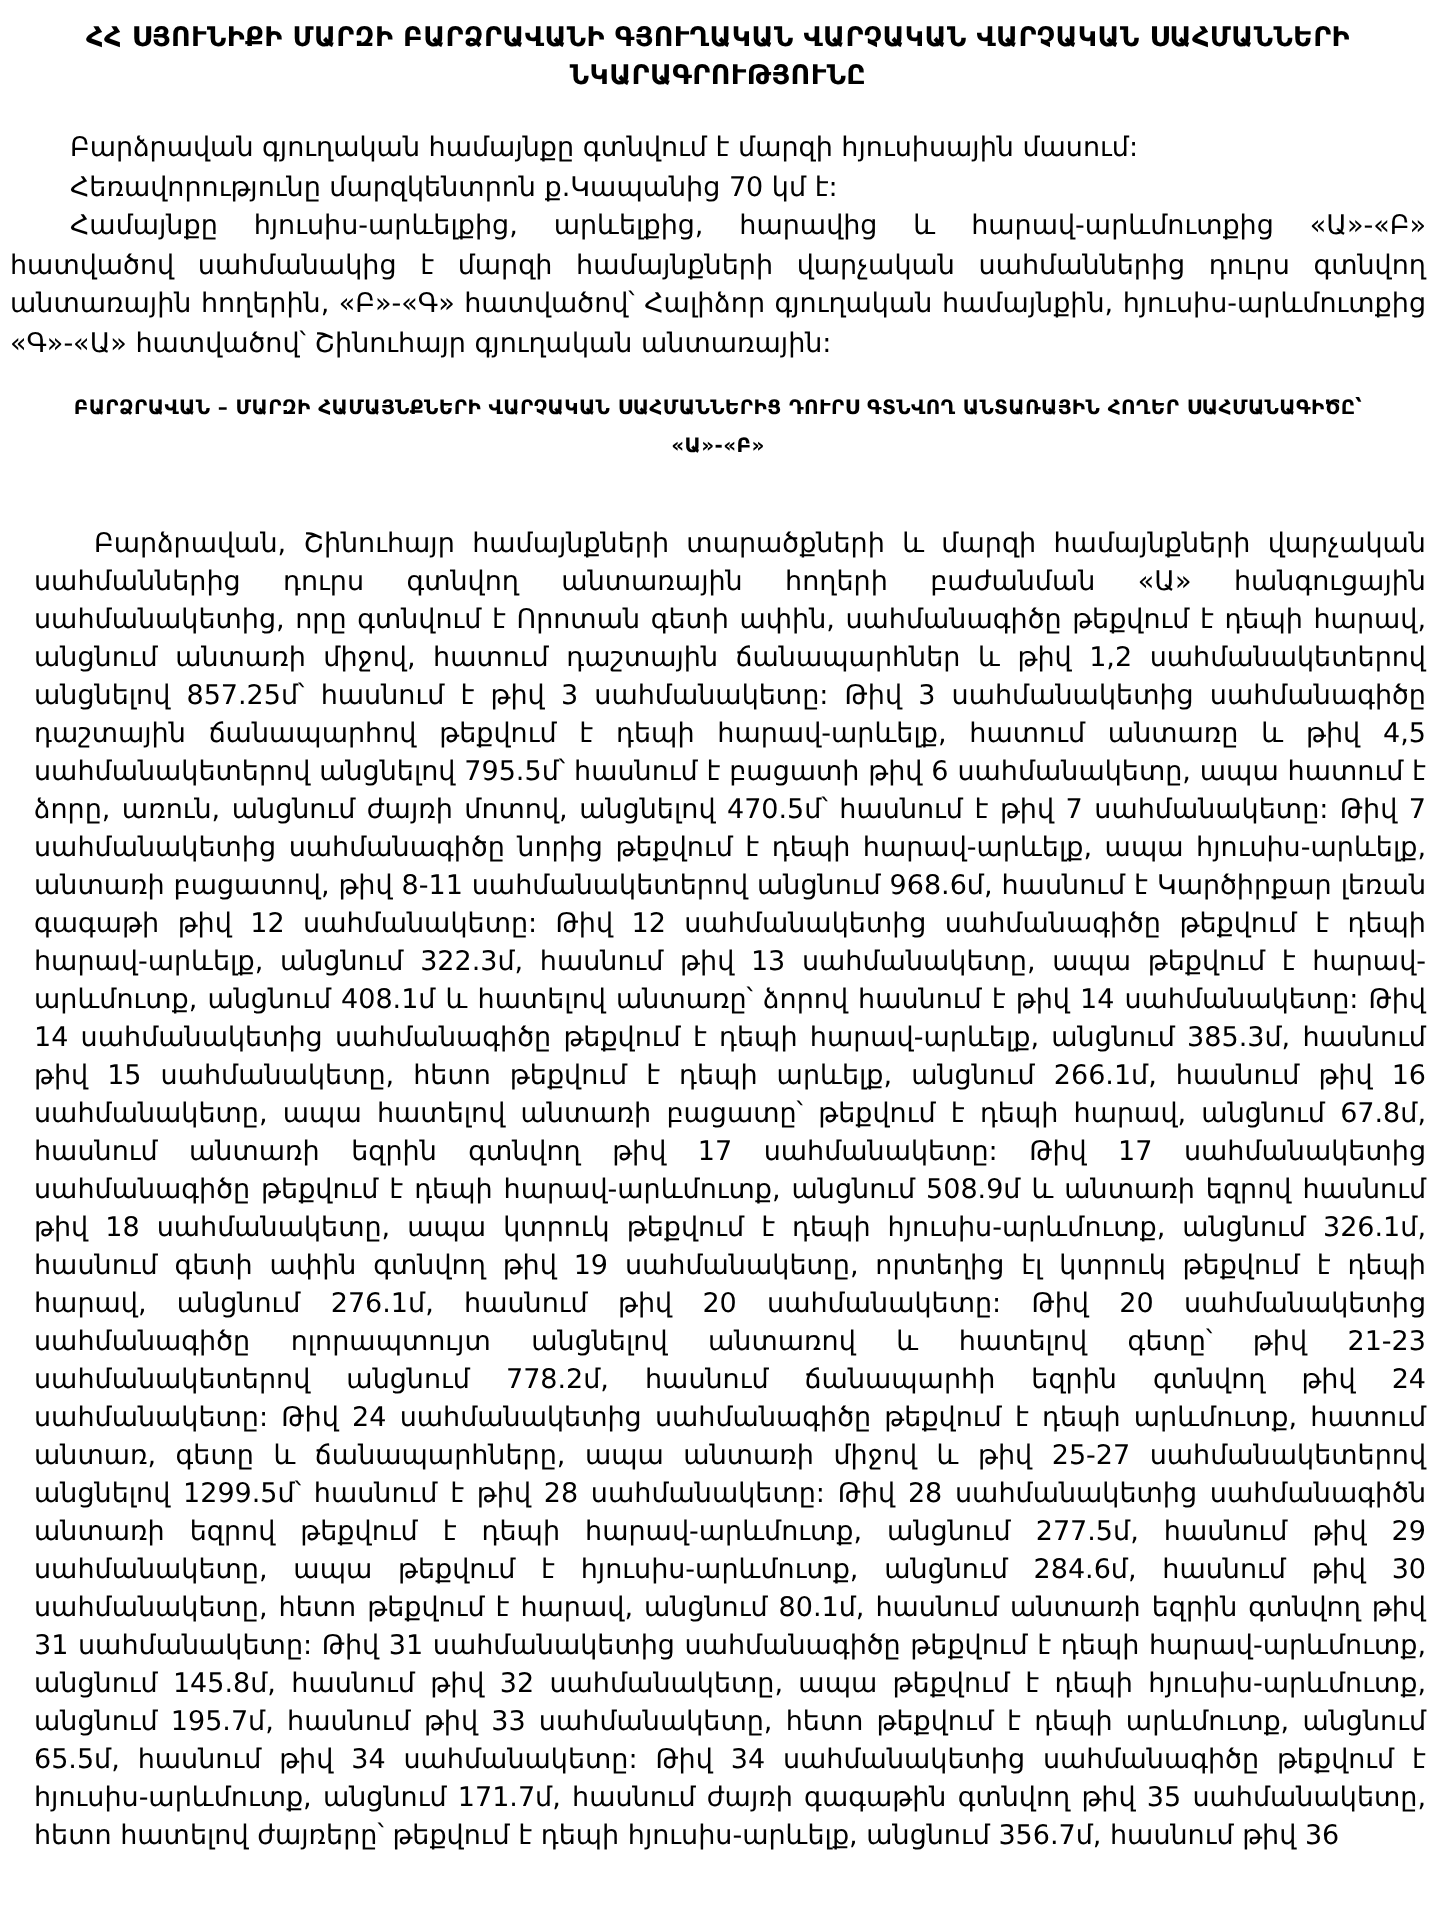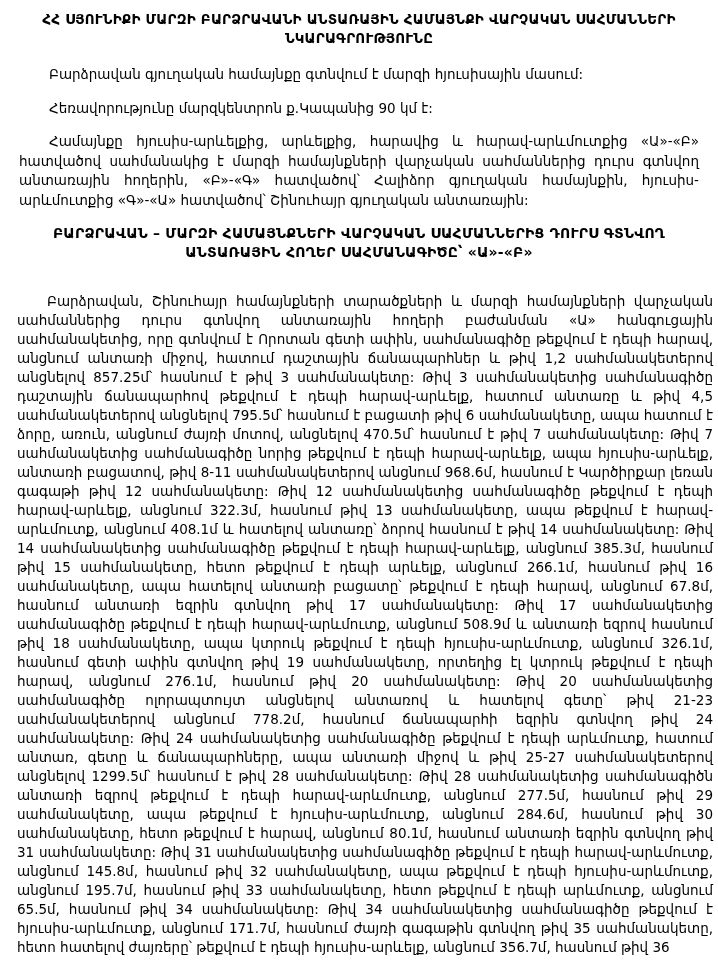--- a/index.html
+++ b/index.html
@@ -23,52 +23,52 @@
     font-weight: 700;
     text-align: center;
     line-height: 19px;
     margin: 0 28px;
     letter-spacing: 0.2px;
   }
   .intro {
     margin-top: 17px;
   }
   .intro p {
-    margin: 14px;
+    margin: 0;
     font-size: 13.5px;
     line-height: 19.5px;
     text-align: justify;
     text-indent: 30px;
   }
   .section-heading {
-    font-size: 14px;
+    font-size: 10px;
     font-weight: 700;
     text-align: center;
     line-height: 19px;
     margin: 13px 20px 0 20px;
     letter-spacing: 0.2px;
   }
   .body-text {
     margin: 30px 0 0 12px;
     font-size: 13.5px;
     line-height: 19px;
     text-align: justify;
     text-indent: 30px;
   }
 </style>
 </head>
 <body>
 
 <div class="page">
 
-  <div class="doc-title">ՀՀ ՍՅՈՒՆԻՔԻ ՄԱՐԶԻ ԲԱՐՁՐԱՎԱՆԻ ԱՆՏԱՌԱՅԻՆ ՀԱՄԱՅՆՔԻ ՎԱՐՉԱԿԱՆ ՍԱՀՄԱՆՆԵՐԻ ՆԿԱՐԱԳՐՈՒԹՅՈՒՆԸ</div>
+  <div class="doc-title">ՀՀ ՍՅՈՒՆԻՔԻ ՄԱՐԶԻ ԲԱՐՁՐԱՎԱՆԻ ԳՅՈՒՂԱԿԱՆ ՎԱՐՉԱԿԱՆ ՎԱՐՉԱԿԱՆ ՍԱՀՄԱՆՆԵՐԻ ՆԿԱՐԱԳՐՈՒԹՅՈՒՆԸ</div>
 
   <div class="intro">
     <p>Բարձրավան գյուղական համայնքը գտնվում է մարզի հյուսիսային մասում:</p>
-    <p>Հեռավորությունը մարզկենտրոն ք.Կապանից 90 կմ է:</p>
+    <p>Հեռավորությունը մարզկենտրոն ք.Կապանից 70 կմ է:</p>
     <p>Համայնքը հյուսիս-արևելքից, արևելքից, հարավից և հարավ-արևմուտքից «Ա»-«Բ» հատվածով սահմանակից է մարզի համայնքների վարչական սահմաններից դուրս գտնվող անտառային հողերին, «Բ»-«Գ» հատվածով՝ Հալիձոր գյուղական համայնքին, հյուսիս-արևմուտքից «Գ»-«Ա» հատվածով՝ Շինուհայր գյուղական անտառային:</p>
   </div>
 
   <div class="section-heading">ԲԱՐՁՐԱՎԱՆ – ՄԱՐԶԻ ՀԱՄԱՅՆՔՆԵՐԻ ՎԱՐՉԱԿԱՆ ՍԱՀՄԱՆՆԵՐԻՑ ԴՈՒՐՍ ԳՏՆՎՈՂ ԱՆՏԱՌԱՅԻՆ ՀՈՂԵՐ ՍԱՀՄԱՆԱԳԻԾԸ՝ «Ա»-«Բ»</div>
 
   <p class="body-text">Բարձրավան, Շինուհայր համայնքների տարածքների և մարզի համայնքների վարչական սահմաններից դուրս գտնվող անտառային հողերի բաժանման «Ա» հանգուցային սահմանակետից, որը գտնվում է Որոտան գետի ափին, սահմանագիծը թեքվում է դեպի հարավ, անցնում անտառի միջով, հատում դաշտային ճանապարհներ և թիվ 1,2 սահմանակետերով անցնելով 857.25մ՝ հասնում է թիվ 3 սահմանակետը: Թիվ 3 սահմանակետից սահմանագիծը դաշտային ճանապարհով թեքվում է դեպի հարավ-արևելք, հատում անտառը և թիվ 4,5 սահմանակետերով անցնելով 795.5մ՝ հասնում է բացատի թիվ 6 սահմանակետը, ապա հատում է ձորը, առուն, անցնում ժայռի մոտով, անցնելով 470.5մ՝ հասնում է թիվ 7 սահմանակետը: Թիվ 7 սահմանակետից սահմանագիծը նորից թեքվում է դեպի հարավ-արևելք, ապա հյուսիս-արևելք, անտառի բացատով, թիվ 8-11 սահմանակետերով անցնում 968.6մ, հասնում է Կարծիրքար լեռան գագաթի թիվ 12 սահմանակետը: Թիվ 12 սահմանակետից սահմանագիծը թեքվում է դեպի հարավ-արևելք, անցնում 322.3մ, հասնում թիվ 13 սահմանակետը, ապա թեքվում է հարավ-արևմուտք, անցնում 408.1մ և հատելով անտառը՝ ձորով հասնում է թիվ 14 սահմանակետը: Թիվ 14 սահմանակետից սահմանագիծը թեքվում է դեպի հարավ-արևելք, անցնում 385.3մ, հասնում թիվ 15 սահմանակետը, հետո թեքվում է դեպի արևելք, անցնում 266.1մ, հասնում թիվ 16 սահմանակետը, ապա հատելով անտառի բացատը՝ թեքվում է դեպի հարավ, անցնում 67.8մ, հասնում անտառի եզրին գտնվող թիվ 17 սահմանակետը: Թիվ 17 սահմանակետից սահմանագիծը թեքվում է դեպի հարավ-արևմուտք, անցնում 508.9մ և անտառի եզրով հասնում թիվ 18 սահմանակետը, ապա կտրուկ թեքվում է դեպի հյուսիս-արևմուտք, անցնում 326.1մ, հասնում գետի ափին գտնվող թիվ 19 սահմանակետը, որտեղից էլ կտրուկ թեքվում է դեպի հարավ, անցնում 276.1մ, հասնում թիվ 20 սահմանակետը: Թիվ 20 սահմանակետից սահմանագիծը ոլորապտույտ անցնելով անտառով և հատելով գետը՝ թիվ 21-23 սահմանակետերով անցնում 778.2մ, հասնում ճանապարհի եզրին գտնվող թիվ 24 սահմանակետը: Թիվ 24 սահմանակետից սահմանագիծը թեքվում է դեպի արևմուտք, հատում անտառ, գետը և ճանապարհները, ապա անտառի միջով և թիվ 25-27 սահմանակետերով անցնելով 1299.5մ՝ հասնում է թիվ 28 սահմանակետը: Թիվ 28 սահմանակետից սահմանագիծն անտառի եզրով թեքվում է դեպի հարավ-արևմուտք, անցնում 277.5մ, հասնում թիվ 29 սահմանակետը, ապա թեքվում է հյուսիս-արևմուտք, անցնում 284.6մ, հասնում թիվ 30 սահմանակետը, հետո թեքվում է հարավ, անցնում 80.1մ, հասնում անտառի եզրին գտնվող թիվ 31 սահմանակետը: Թիվ 31 սահմանակետից սահմանագիծը թեքվում է դեպի հարավ-արևմուտք, անցնում 145.8մ, հասնում թիվ 32 սահմանակետը, ապա թեքվում է դեպի հյուսիս-արևմուտք, անցնում 195.7մ, հասնում թիվ 33 սահմանակետը, հետո թեքվում է դեպի արևմուտք, անցնում 65.5մ, հասնում թիվ 34 սահմանակետը: Թիվ 34 սահմանակետից սահմանագիծը թեքվում է հյուսիս-արևմուտք, անցնում 171.7մ, հասնում ժայռի գագաթին գտնվող թիվ 35 սահմանակետը, հետո հատելով ժայռերը՝ թեքվում է դեպի հյուսիս-արևելք, անցնում 356.7մ, հասնում թիվ 36</p>
 
 </div>
 
 </body></html>

